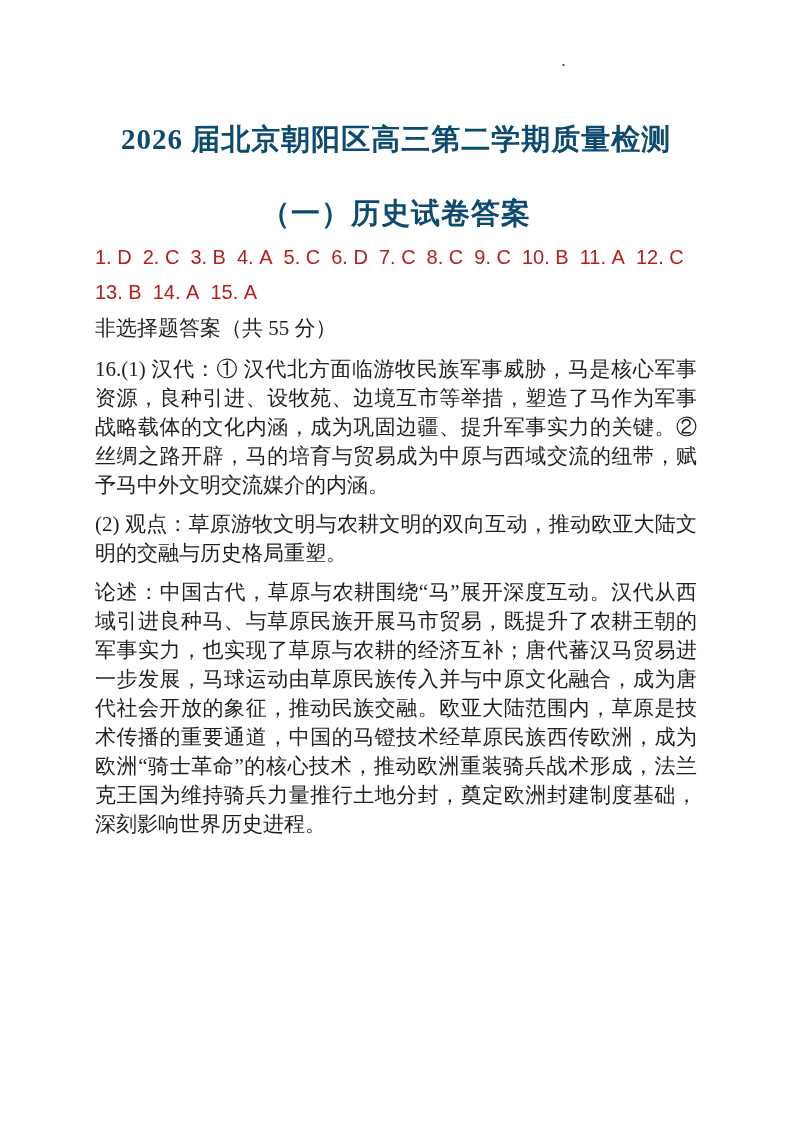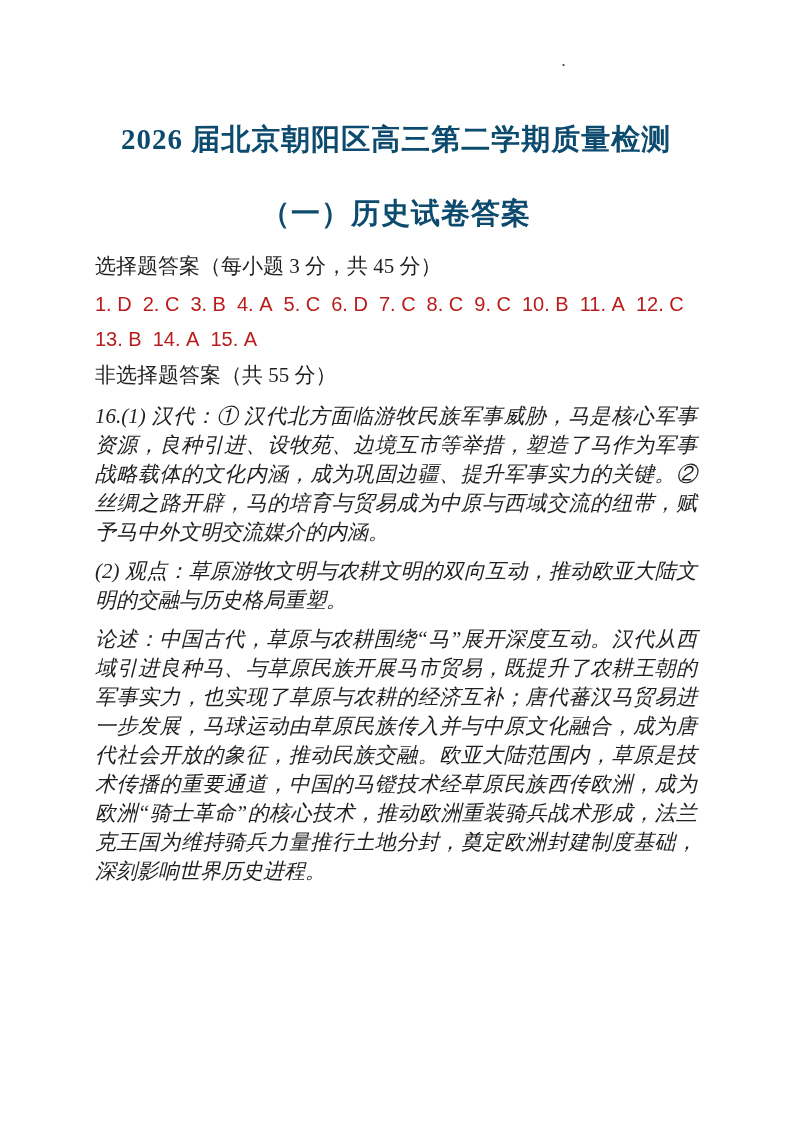--- a/index.html
+++ b/index.html
@@ -51,36 +51,34 @@
     line-height: 35px;
     color: #b91c1c;
   }
   .answer-item { display: inline-block; white-space: nowrap; }
   .para {
     font-size: 21px;
     line-height: 29px;
     text-align: justify;
     text-justify: inter-ideograph;
     margin: 10px 0 0 0;
-    font-style: italic;
   }
   .para.first { margin-top: 12px; }
 </style>
 </head>
 <body>
 
 <div class="page">
 
   <span class="stray-mark">.</span>
 
   <div class="doc-title line1">2026 届北京朝阳区高三第二学期质量检测</div>
 
   <div class="doc-title line2">（一）历史试卷答案</div>
 
-  <div class="section-heading heading-choice">选择题答案（每小题 3 分，共 45 分）</div>
 
   <div class="choice-answers">
       <span class="answer-item">1.&nbsp;D</span>
       <span class="answer-item">2.&nbsp;C</span>
       <span class="answer-item">3.&nbsp;B</span>
       <span class="answer-item">4.&nbsp;A</span>
       <span class="answer-item">5.&nbsp;C</span>
       <span class="answer-item">6.&nbsp;D</span>
       <span class="answer-item">7.&nbsp;C</span>
       <span class="answer-item">8.&nbsp;C</span>

